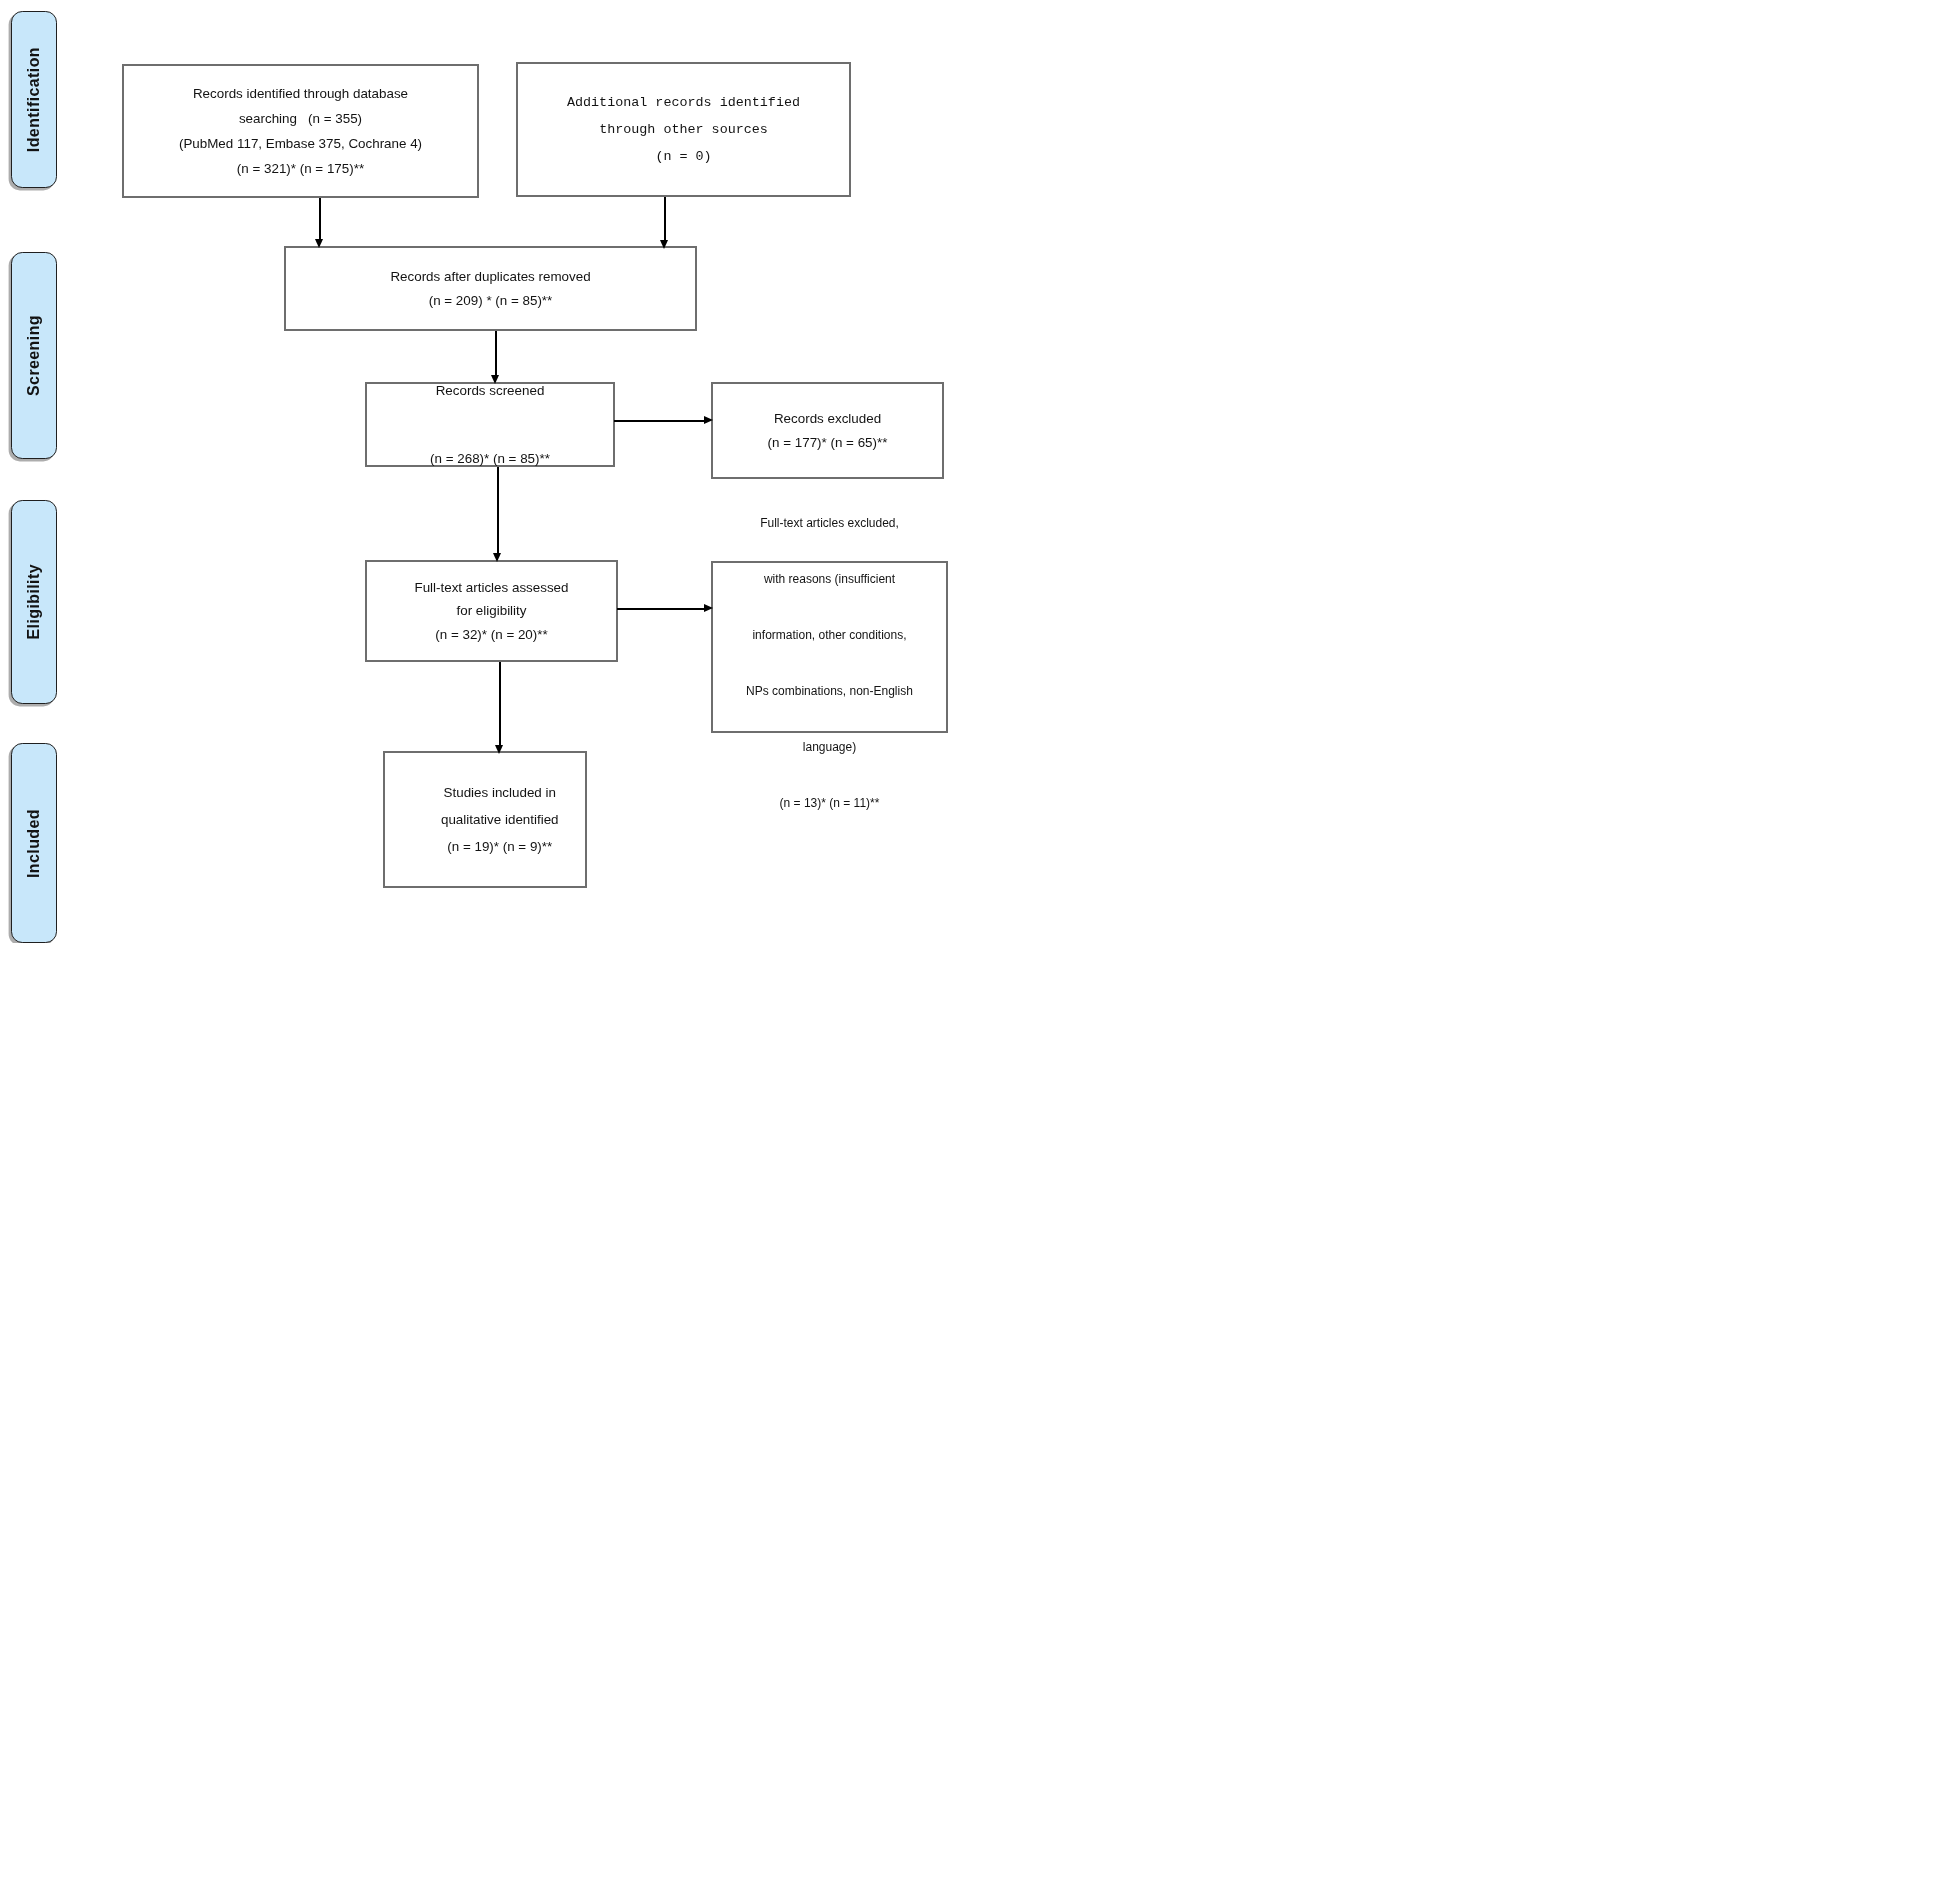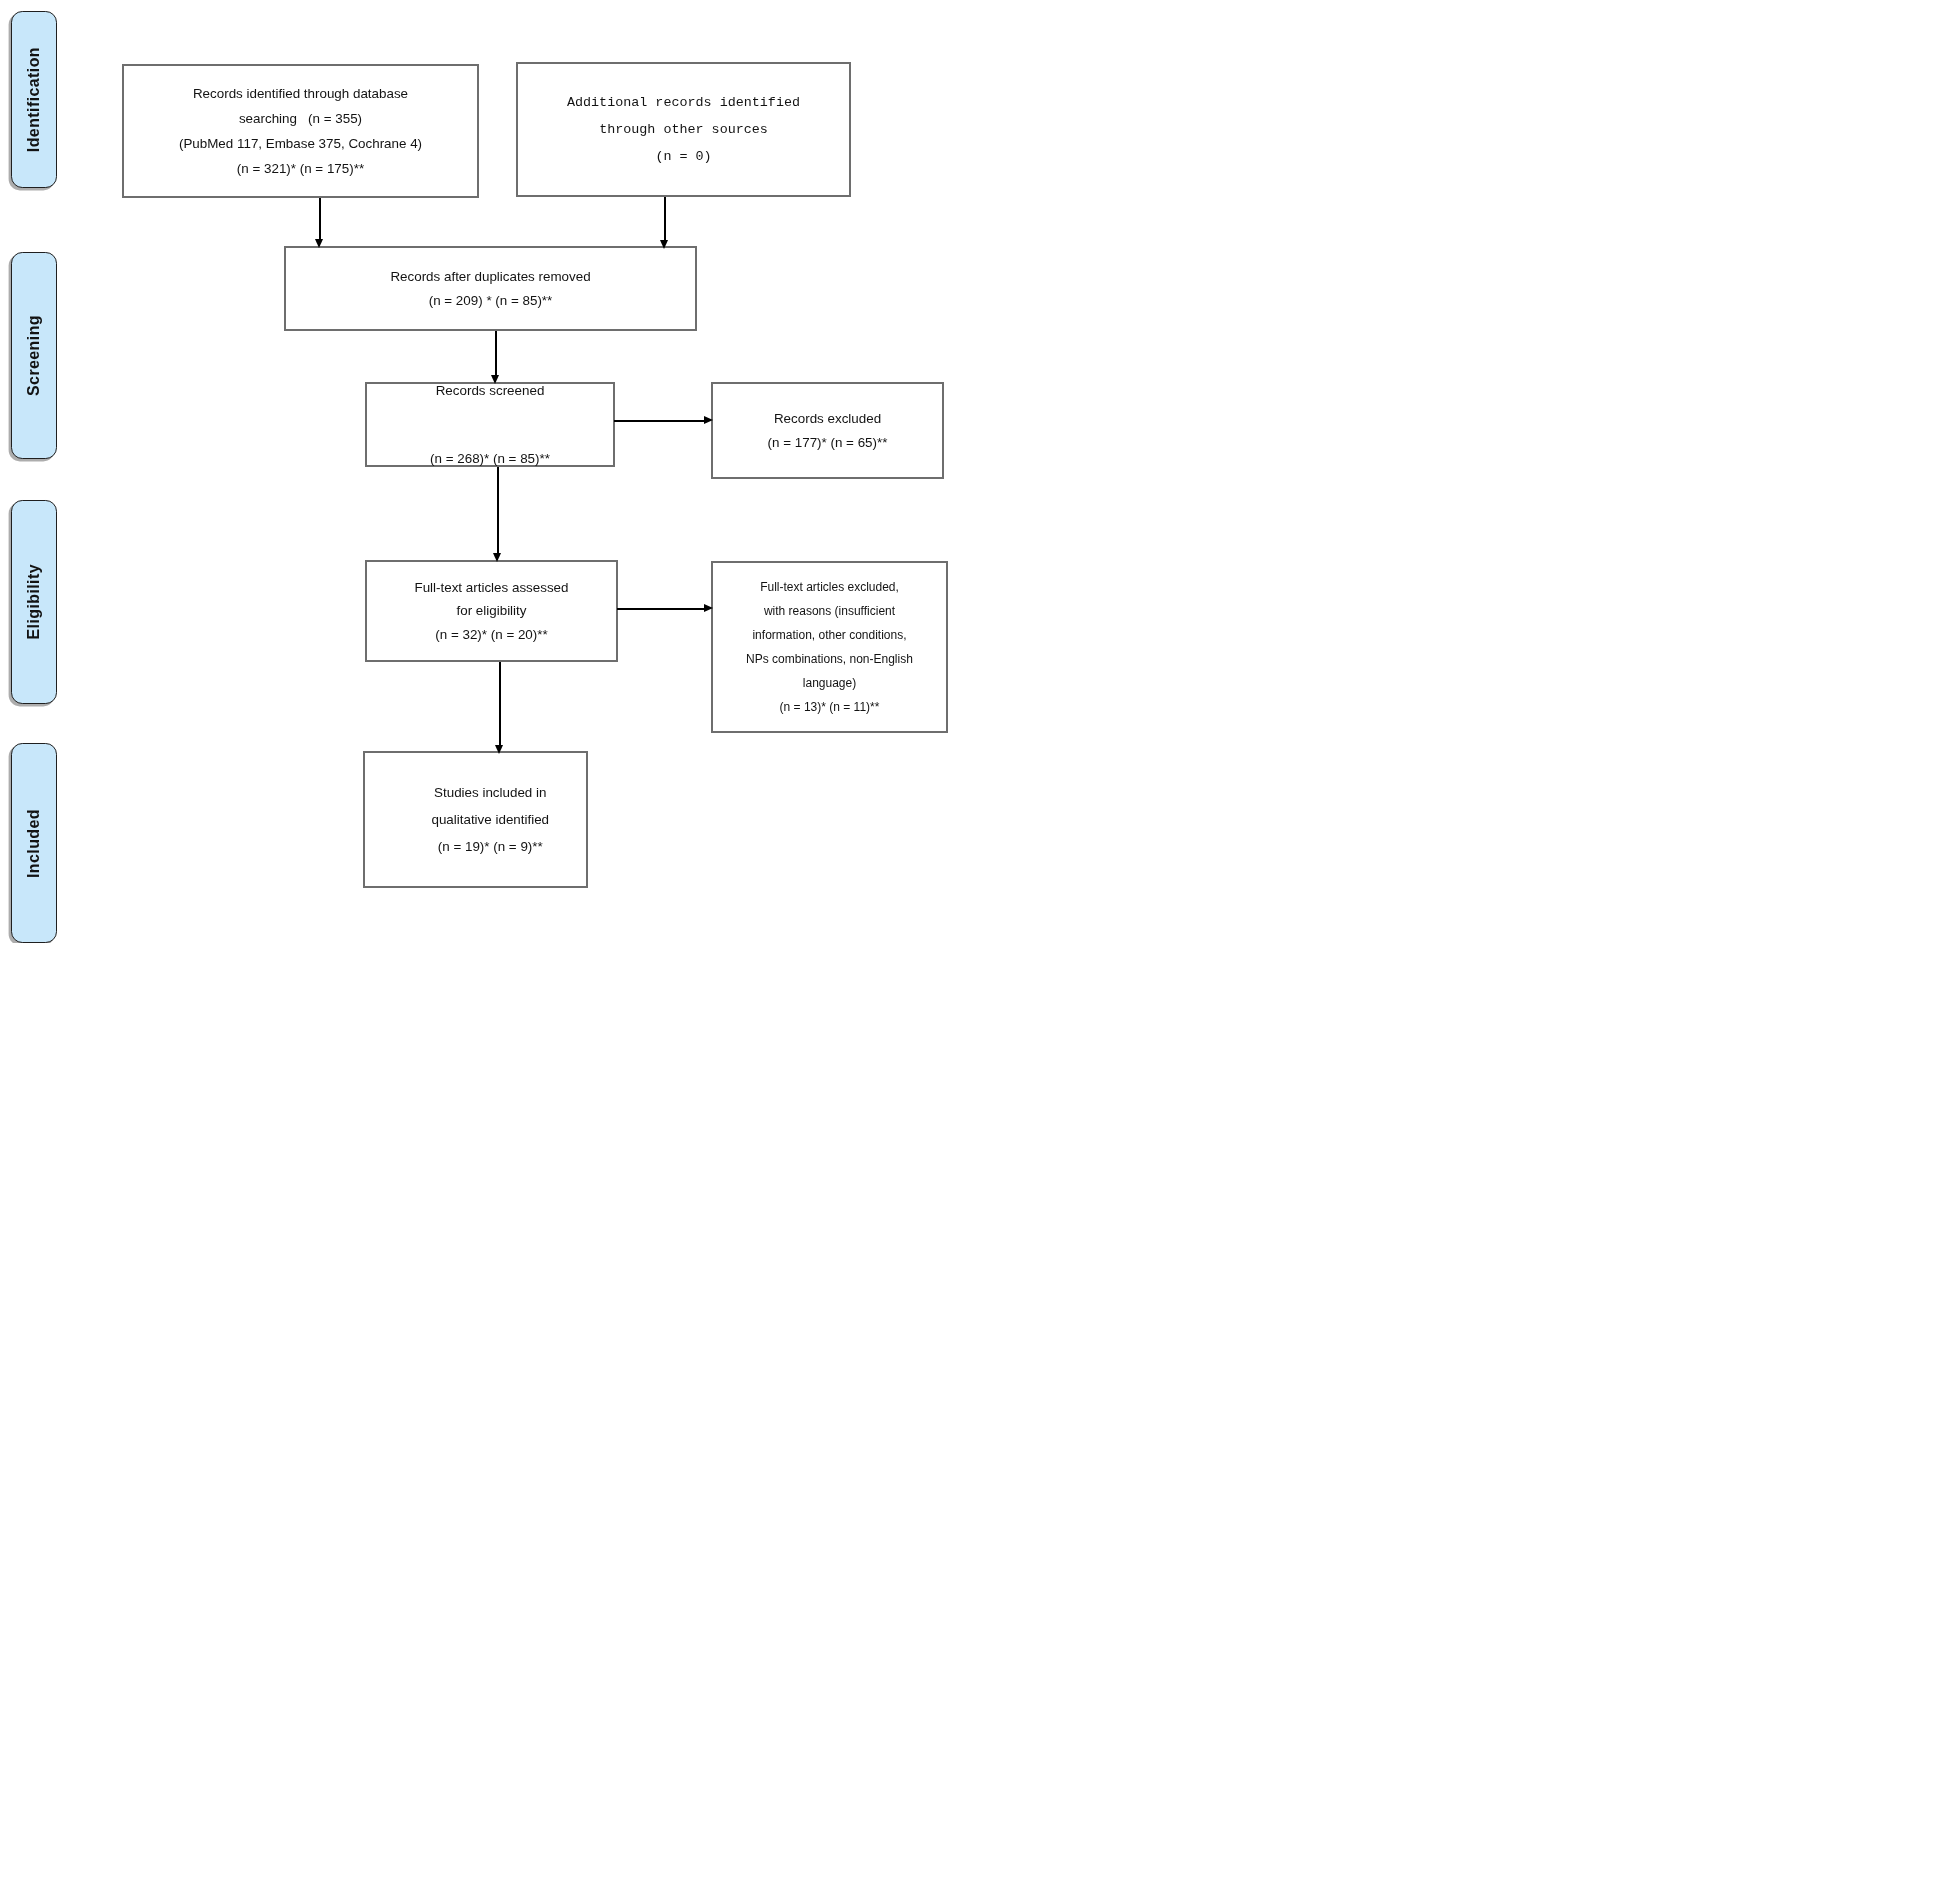--- a/index.html
+++ b/index.html
@@ -66,22 +66,22 @@
   #box-identified{left:122px;top:64px;width:357px;height:134px;}
   #box-identified .line{line-height:25px;}
   #box-additional{left:516px;top:62px;width:335px;height:135px;font-family:Liberation Mono, monospace;}
   #box-additional .line{line-height:27px;}
   #box-duplicates{left:284px;top:246px;width:413px;height:85px;}
   #box-screened{left:365px;top:382px;width:250px;height:85px;gap:44px;}
   #box-excluded{left:711px;top:382px;width:233px;height:97px;}
   #box-fulltext{left:365px;top:560px;width:253px;height:102px;}
   #box-fulltext .line{line-height:23.5px;}
   #box-fulltext-excluded{left:711px;top:561px;width:237px;height:172px;padding:3.2px 3.2px;}
-  #box-fulltext-excluded .line{font-size:12px;line-height:24px;}
-  #box-studies-included{left:363px;top:751px;width:225px;height:137px;padding-left:36px;}
+  #box-fulltext-excluded .line{font-size:12px;line-height:24px;margin-top:32px;}
+  #box-studies-included{left:383px;top:751px;width:204px;height:137px;padding-left:36px;}
   #box-studies-included .line{line-height:27px;}
 
   
   .arrow-v{position:absolute;width:9.7px;}
   .arrow-v .shaft{
     position:absolute;top:0;bottom:8px;left:50%;
     width:1.6px;margin-left:-0.8px;background:var(--arrow);
   }
   .arrow-v .head{
     position:absolute;bottom:0;left:50%;

